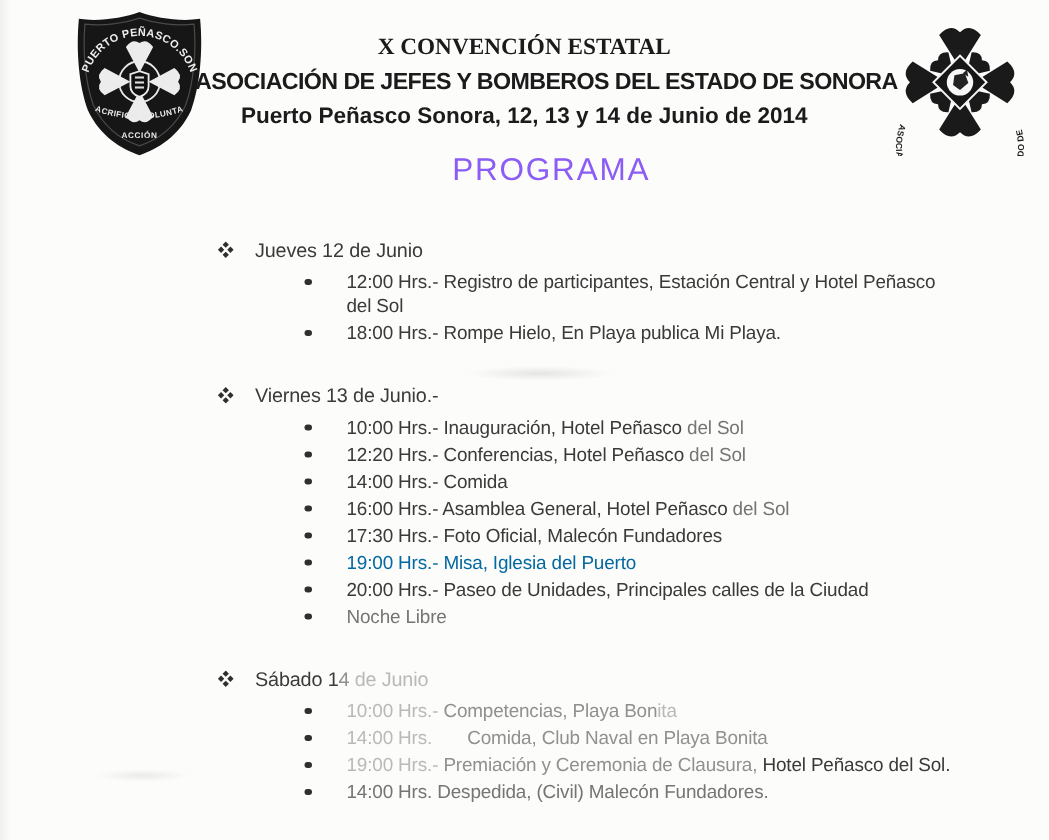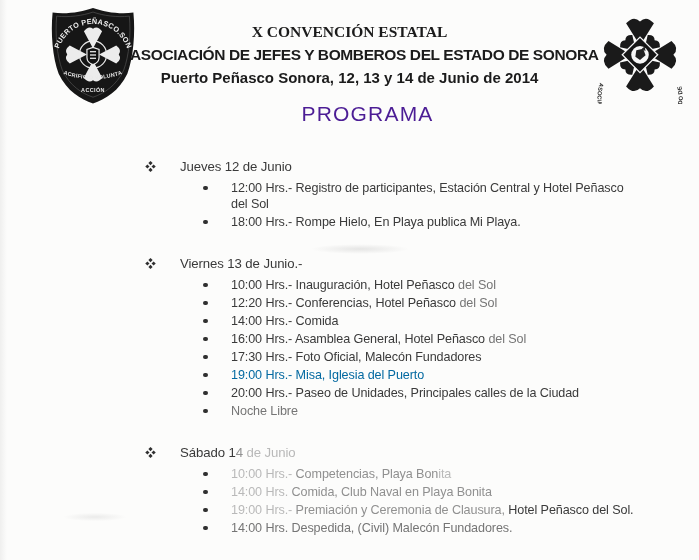--- a/index.html
+++ b/index.html
@@ -22,31 +22,31 @@
   .header-center{
     position:absolute;left:130px;right:130px;top:20px;
     text-align:center;font-weight:700;color:#1b1b1b;
     filter:blur(0.2px);
   }
   .h-line1{font-size:15.5px;line-height:23px;font-family:Liberation Serif, serif;}
   .h-line2{font-size:15.5px;line-height:23px;letter-spacing:-0.4px;white-space:nowrap;}
   .h-line3{font-size:15px;line-height:23px;}
   .doc-title{
     position:absolute;top:102px;left:0;right:12px;text-align:center;
-    font-size:21px;font-weight:400;letter-spacing:1.2px;color:#4c1d95;
+    font-size:21px;font-weight:400;letter-spacing:1.2px;color:#8b5cf6;
     filter:blur(0.2px);
     margin-left:48px;
   }
   .sections{
     position:absolute;left:145px;top:159px;width:520px;
     font-size:12.6px;letter-spacing:-0.1px;
     filter:blur(0.2px);
   }
   .section{margin-bottom:26px;}
-  .sec-heading{display:flex;align-items:flex-start;gap:24px;font-size:13.2px;line-height:16px;margin-bottom:5px;}
+  .sec-heading{display:flex;align-items:flex-start;gap:14px;font-size:13.2px;line-height:16px;margin-bottom:5px;}
   .diamond{flex:0 0 auto;margin-top:2px;color:#2f2f2f;line-height:0;}
   .item{display:flex;margin-left:58px;margin-bottom:2px;line-height:16px;}
   .bullet{flex:0 0 28px;line-height:0;}
   .dot{display:inline-block;width:4.6px;height:4.6px;border-radius:50%;background:#2f2f2f;margin-top:5.5px;}
   .item-text{flex:1;white-space:pre-wrap;}
 </style>
 </head>
 <body>
 
 <div class="page">
@@ -196,21 +196,21 @@
               <path d="M2.6 3.7 4.9 6 2.6 8.3 0.3 6Z"></path>
             </svg></span>
           <span><span style="color: rgb(58, 58, 58);">Sábado 1</span><span style="color: rgb(144, 144, 144);">4 </span><span style="color: rgb(185, 185, 185);">de Junio</span></span>
         </div>
         <div class="item">
           <span class="bullet"><span class="dot"></span></span>
           <span class="item-text"><span style="color: rgb(185, 185, 185);">10:00 Hrs.- </span><span style="color: rgb(144, 144, 144);">Competencias, Playa Bon</span><span style="color: rgb(185, 185, 185);">ita</span></span>
         </div>
         <div class="item">
           <span class="bullet"><span class="dot"></span></span>
-          <span class="item-text"><span style="color: rgb(185, 185, 185);">14:00 Hrs. </span><span style="color: rgb(144, 144, 144);">Comida, Club Naval en Playa Bonita</span></span>
+          <span class="item-text"><span style="color: rgb(185, 185, 185);">14:00 Hrs. </span><span style="color: rgb(144, 144, 144); margin-left: 20px;">Comida, Club Naval en Playa Bonita</span></span>
         </div>
         <div class="item">
           <span class="bullet"><span class="dot"></span></span>
           <span class="item-text"><span style="color: rgb(185, 185, 185);">19:00 Hrs.- </span><span style="color: rgb(144, 144, 144);">Premiación y Ceremonia de Clausura, </span><span style="color: rgb(58, 58, 58);">Hotel Peñasco del Sol.</span></span>
         </div>
         <div class="item">
           <span class="bullet"><span class="dot"></span></span>
           <span class="item-text"><span style="color: rgb(117, 117, 117);">14:00 Hrs. Despedida, (Civil) Malecón Fundadores.</span></span>
         </div>
       </div>

